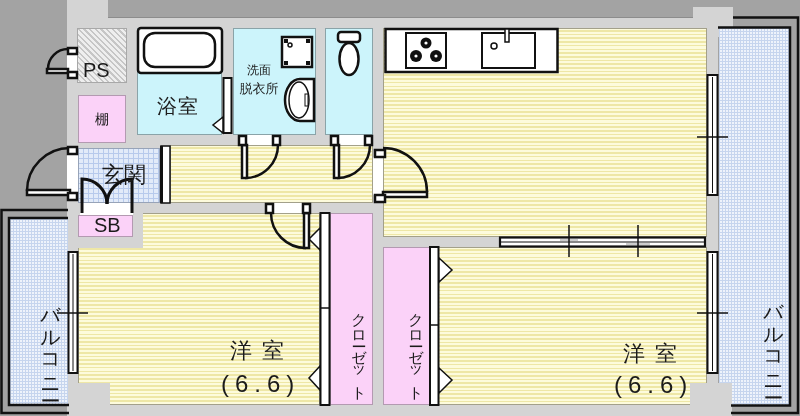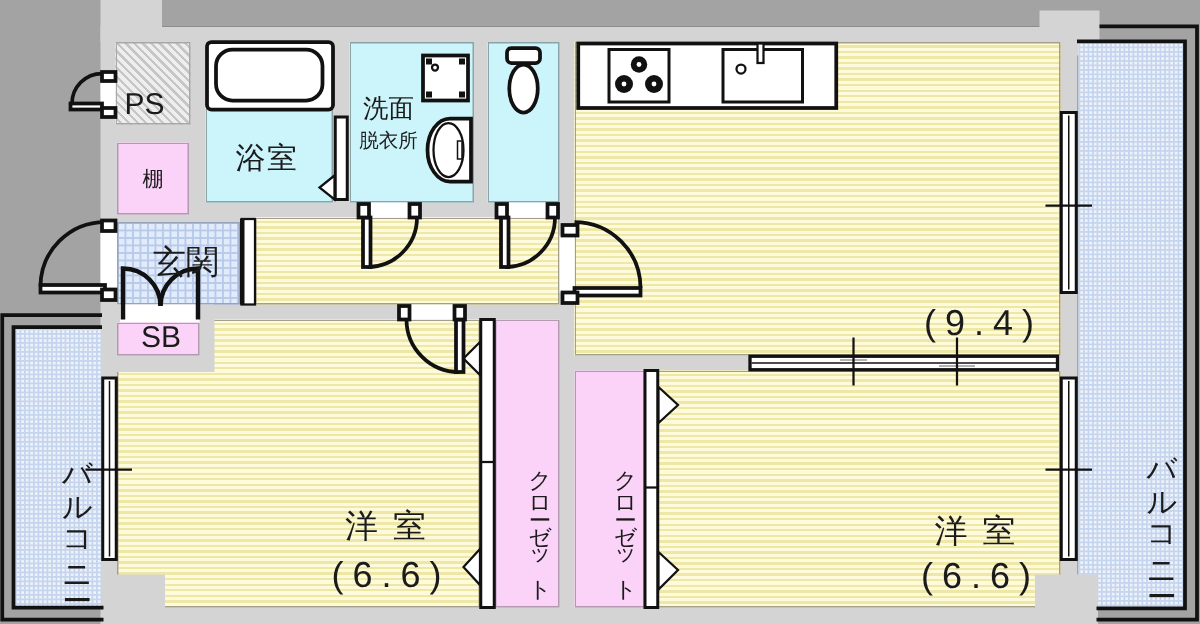--- a/index.html
+++ b/index.html
@@ -222,27 +222,26 @@
       <rect x="482" y="33" width="53" height="35" stroke-width="2"></rect>
       <circle cx="494" cy="46" r="3" stroke-width="1.5"></circle>
       <rect x="505" y="29" width="4" height="13" stroke-width="1.5"></rect>
     </g>
   </svg>
 
   <div class="label" style="left:83px;top:60px;font-size:20px;">PS</div>
   <div class="label" style="left:95px;top:112px;font-size:14px;">棚</div>
   <div class="label" style="left:157px;top:96px;font-size:20px;letter-spacing:1px;">浴室</div>
   <div class="center-box" style="left:233px;top:64px;width:52px;">
-    <div class="label" style="position:static;font-size:17px;margin-bottom:6px;">洗面</div>
+    <div class="label" style="position:static;font-size:12px;margin-bottom:6px;">洗面</div>
     <div class="label" style="position:static;font-size:13px;font-family:Liberation Serif, serif;">脱衣所</div>
   </div>
   <div class="label" style="left:102px;top:164px;font-size:22px;">玄関</div>
   <div class="label" style="left:94px;top:215px;font-size:20px;">SB</div>
 
-  <div class="label" style="left:616px;top:204px;font-size:24px;letter-spacing:6px;">(9.4)</div>
 
   <div class="label" style="left:230px;top:340px;font-size:22px;letter-spacing:10px;">洋室</div>
   <div class="label" style="left:221px;top:372px;font-size:24px;letter-spacing:6px;">(6.6)</div>
   <div class="label" style="left:623px;top:343px;font-size:22px;letter-spacing:10px;">洋室</div>
   <div class="label" style="left:614px;top:373px;font-size:24px;letter-spacing:6px;">(6.6)</div>
 
   <div class="label vlabel" style="left:352px;top:302px;font-size:15px;letter-spacing:1.2px;">クローゼット</div>
   <div class="label vlabel" style="left:409px;top:302px;font-size:15px;letter-spacing:1.2px;">クローゼット</div>
 
   <div class="label vlabel" style="left:41px;top:293px;font-size:20px;letter-spacing:1.5px;">バルコニー</div>

